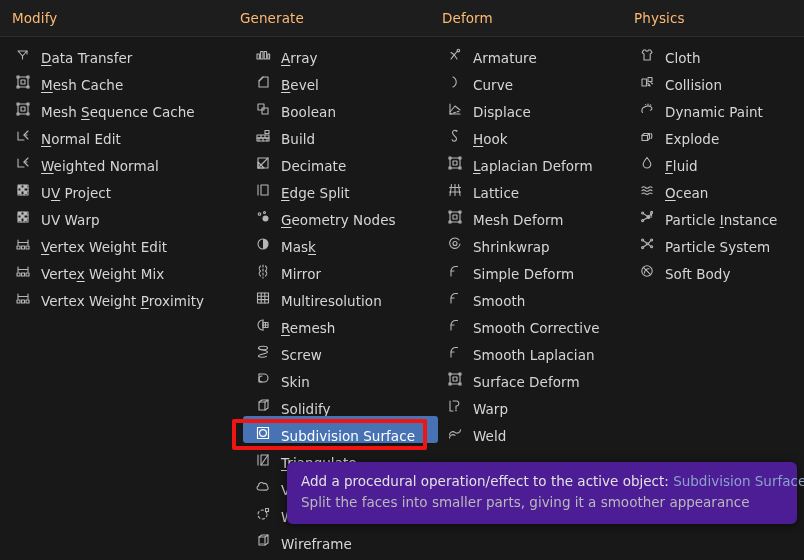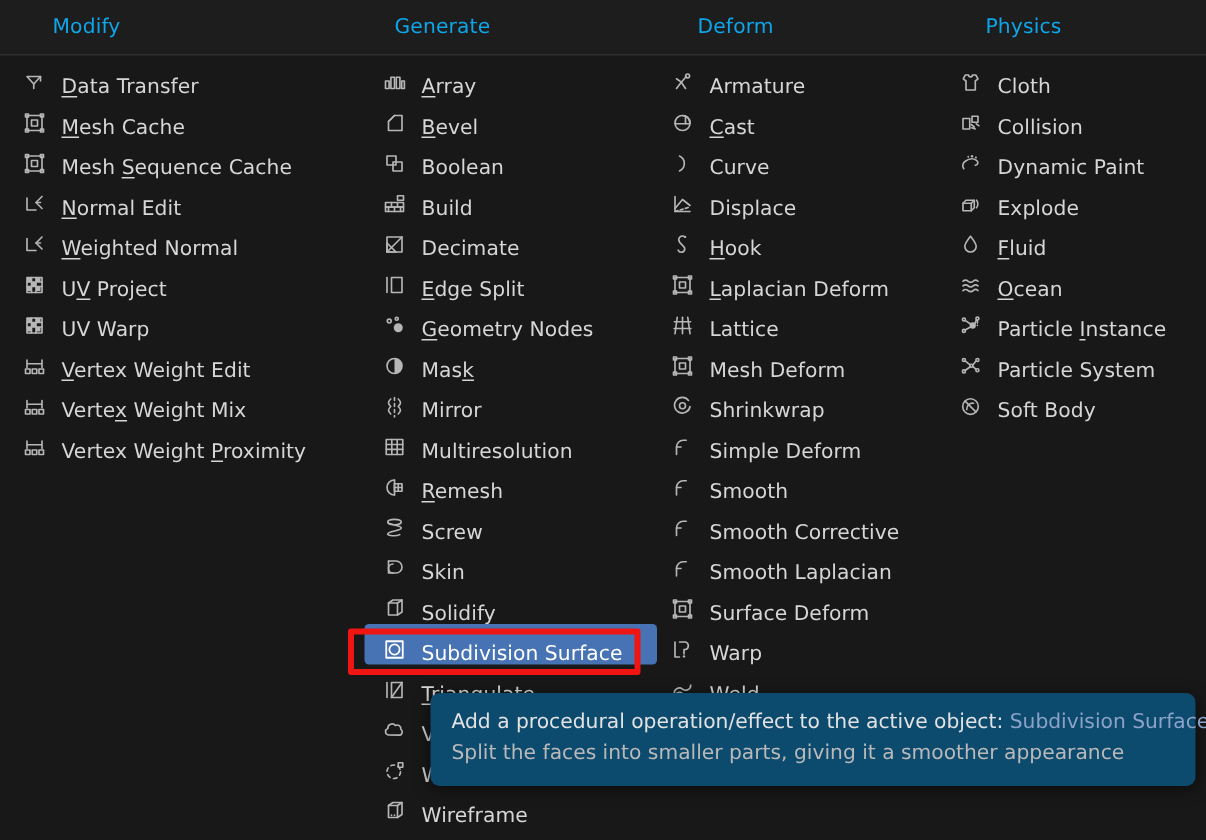--- a/index.html
+++ b/index.html
@@ -28,24 +28,23 @@
     width: 804px;
     height: 37px;
     background: #1d1d1d;
     border-bottom: 1px solid #2c2c2c;
     box-sizing: border-box;
   }
   .col-header {
     position: absolute;
     top: 10px;
     font-size: 13.5px;
-    color: #0ea5e9;
+    color: #fdba74;
     letter-spacing: .1px;
     white-space: nowrap;
-    margin-left: 23px;
   }
 
   
   .column {
     position: absolute;
     top: 38px;
   }
   .col-modify  { left: 0px;   width: 228px; }
   .col-generate{ left: 240px; width: 204px; }
   .col-deform  { left: 432px; width: 192px; }
@@ -108,21 +107,21 @@
   }
 
   
   #tooltip {
     position: absolute;
     left: 287px;
     top: 462px;
     width: 510px;
     padding: 9px 14px 11px 14px;
     box-sizing: border-box;
-    background: #0c4a6e;
+    background: #4c1d95;
     border-radius: 6px;
     box-shadow: 0 2px 10px rgba(0,0,0,.55);
   }
   .tt-line {
     font-size: 13.5px;
     line-height: 21px;
     white-space: nowrap;
   }
   .tt-line-1 { color: #e2e2e2; }
   .tt-val { color: #8ba2c9; }
@@ -452,31 +451,20 @@
             <path stroke="#b6b6b6" fill="none" stroke-width="1.1" stroke-linecap="round" stroke-linejoin="round" d="M5 6.5 l3.2 2.3"></path>
             <path stroke="#b6b6b6" fill="none" stroke-width="1.1" stroke-linecap="round" stroke-linejoin="round" d="M11 13 l-2.8 -4.2"></path>
             <circle stroke="#b6b6b6" fill="none" stroke-width="1.1" stroke-linecap="round" stroke-linejoin="round" cx="12.4" cy="4.6" r="1.3"></circle>
           </svg>
         </span>
         <span class="mi-label">Armature</span>
       </div>
       <div class="menu-item">
         <span class="mi-icon">
           <svg width="18" height="18" viewBox="0 0 18 18">
-            <circle stroke="#b6b6b6" fill="none" stroke-width="1.1" stroke-linecap="round" stroke-linejoin="round" cx="9" cy="9" r="5"></circle>
-            <path stroke="#b6b6b6" fill="none" stroke-width="1.1" stroke-linecap="round" stroke-linejoin="round" d="M4 9.5 h10"></path>
-            <path stroke="#b6b6b6" fill="none" stroke-width="1.1" stroke-linecap="round" stroke-linejoin="round" d="M11 4.6 v4.9"></path>
-            <path stroke="#b6b6b6" fill="none" stroke-width="1.1" stroke-linecap="round" stroke-linejoin="round" d="M9 4 a5 5 0 0 1 5 5"></path>
-          </svg>
-        </span>
-        <span class="mi-label"><u>C</u>ast</span>
-      </div>
-      <div class="menu-item">
-        <span class="mi-icon">
-          <svg width="18" height="18" viewBox="0 0 18 18">
             <path stroke="#b6b6b6" fill="none" stroke-width="1.1" stroke-linecap="round" stroke-linejoin="round" d="M7 4 a5.5 5.5 0 0 1 0 10"></path>
           </svg>
         </span>
         <span class="mi-label">Curve</span>
       </div>
       <div class="menu-item">
         <span class="mi-icon">
           <svg width="18" height="18" viewBox="0 0 18 18">
             <path stroke="#b6b6b6" fill="none" stroke-width="1.1" stroke-linecap="round" stroke-linejoin="round" d="M4 4 v10 h10"></path>
             <path stroke="#b6b6b6" fill="none" stroke-width="1.1" stroke-linecap="round" stroke-linejoin="round" d="M4 12 L9 6 L14 10"></path>

